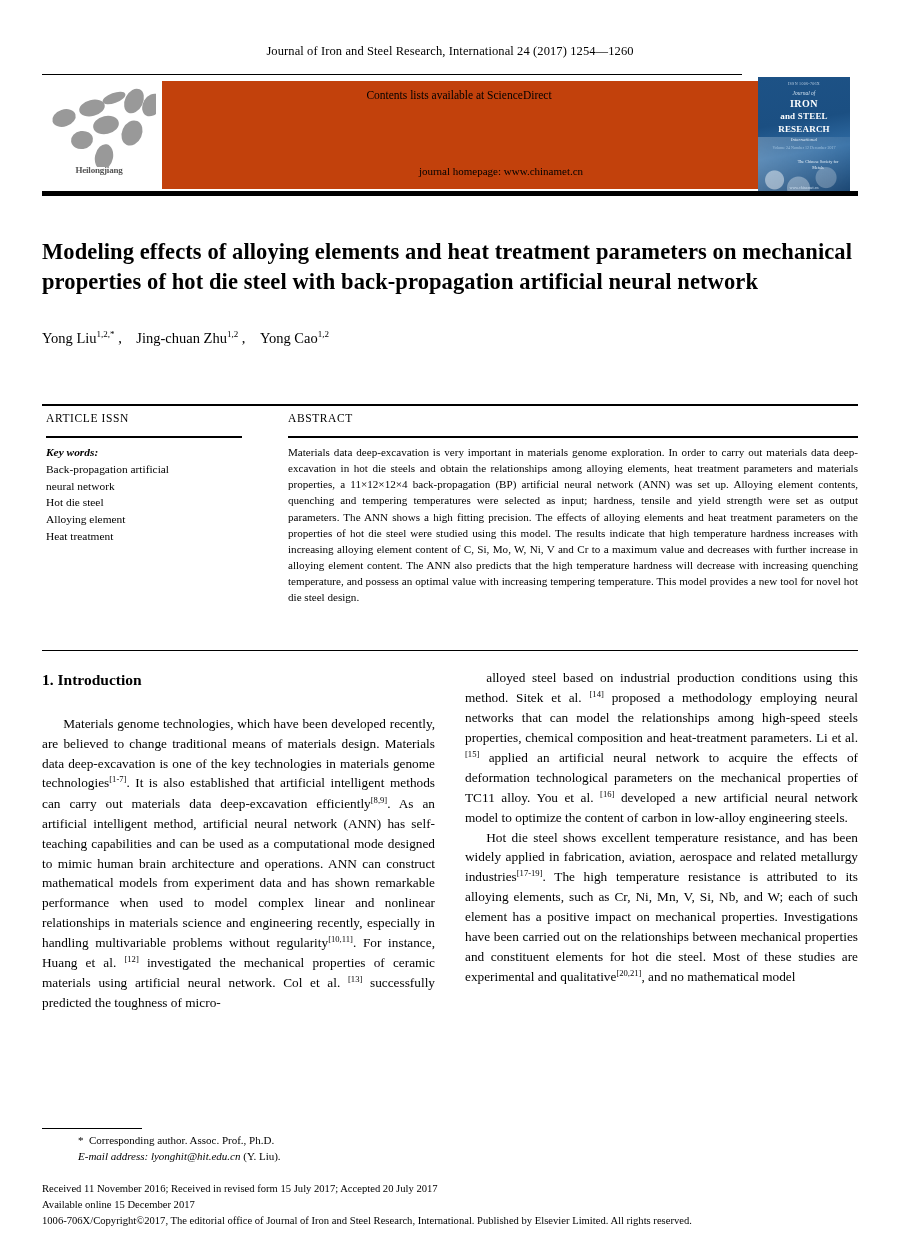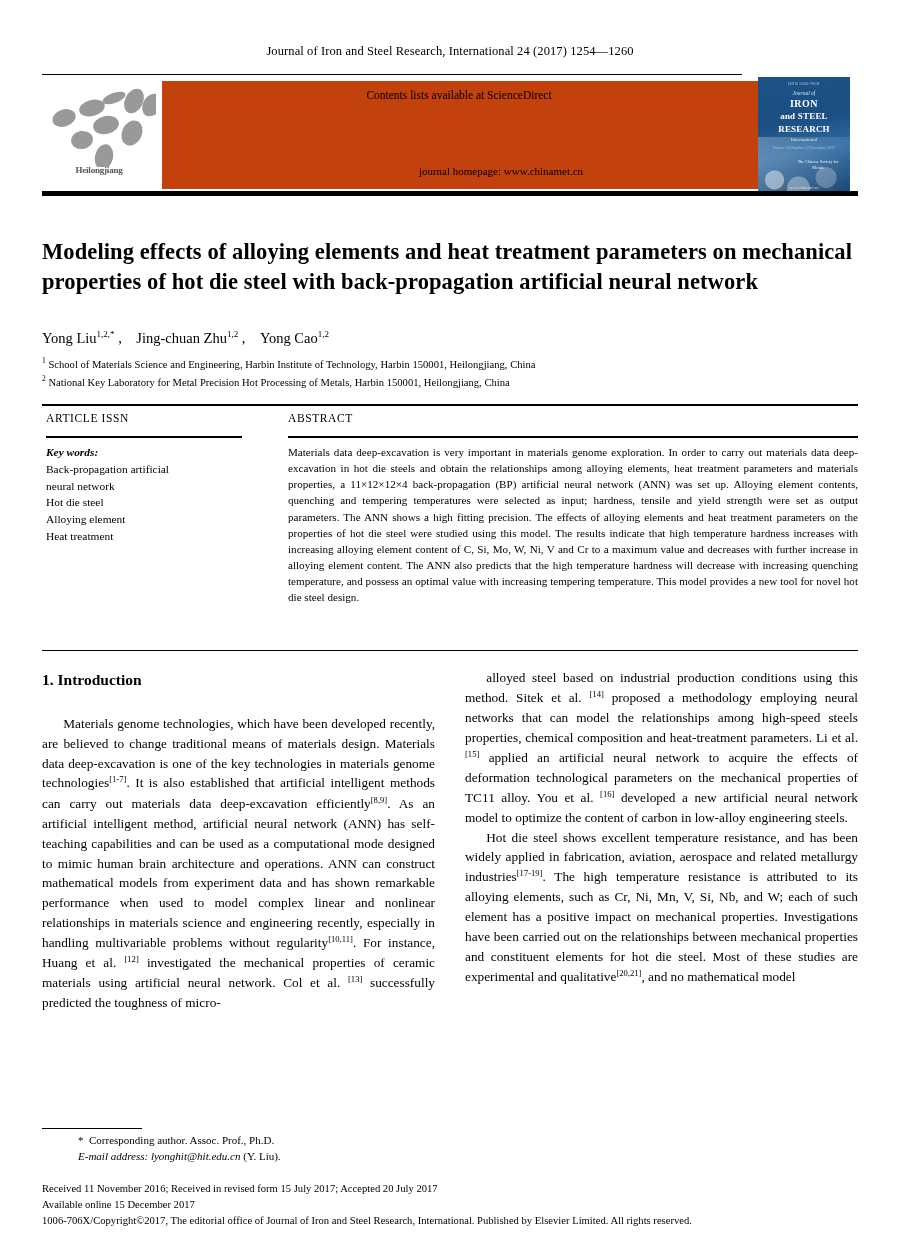--- a/index.html
+++ b/index.html
@@ -308,21 +308,20 @@
       <div class="cover-sub2">Volume 24  Number 12  December 2017</div>
       <div class="cover-badge">The Chinese Society for Metals</div>
       <div class="cover-foot">www.chinamet.cn</div>
     </div>
   </div>
 
   <div class="rule-black"></div>
 
   <h1 class="art-title">Modeling effects of alloying elements and heat treatment parameters on mechanical properties of hot die steel with back-propagation artificial neural network</h1>
   <div class="authors">Yong Liu<sup>1,2,*</sup> , Jing-chuan Zhu<sup>1,2</sup> , Yong Cao<sup>1,2</sup></div>
-  <div class="aff"><sup>1</sup> School of Materials Science and Engineering, Harbin Institute of Technology, Harbin 150001, Heilongjiang, China<br><sup>2</sup> National Key Laboratory for Metal Precision Hot Processing of Metals, Harbin 150001, Heilongjiang, China</div>
 
   <div class="rule-info-top"></div>
   <div class="lbl-info">ARTICLE ISSN</div>
   <div class="lbl-abstract">ABSTRACT</div>
   <div class="rule-info-left"></div>
   <div class="rule-info-right"></div>
 
   <div class="keywords">
     <div class="kw-head">Key words:</div>
     <div>Back-propagation artificial</div>

